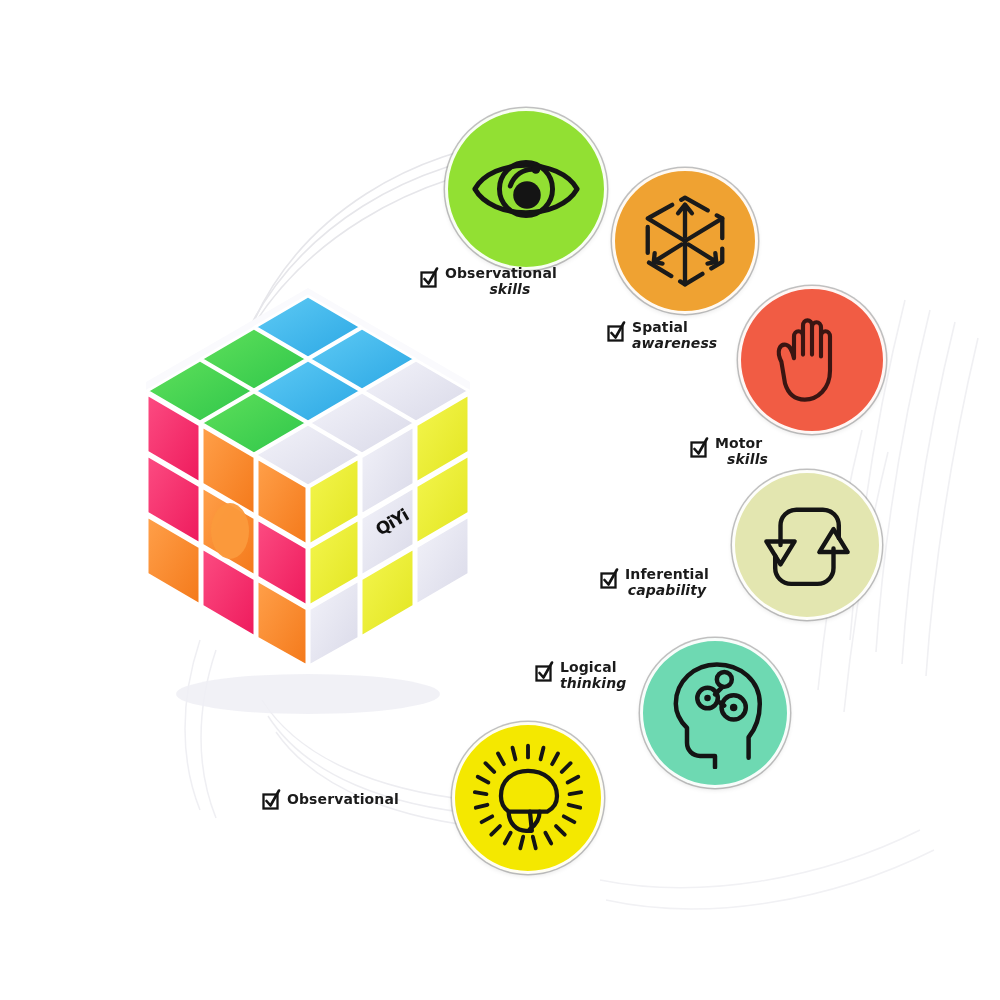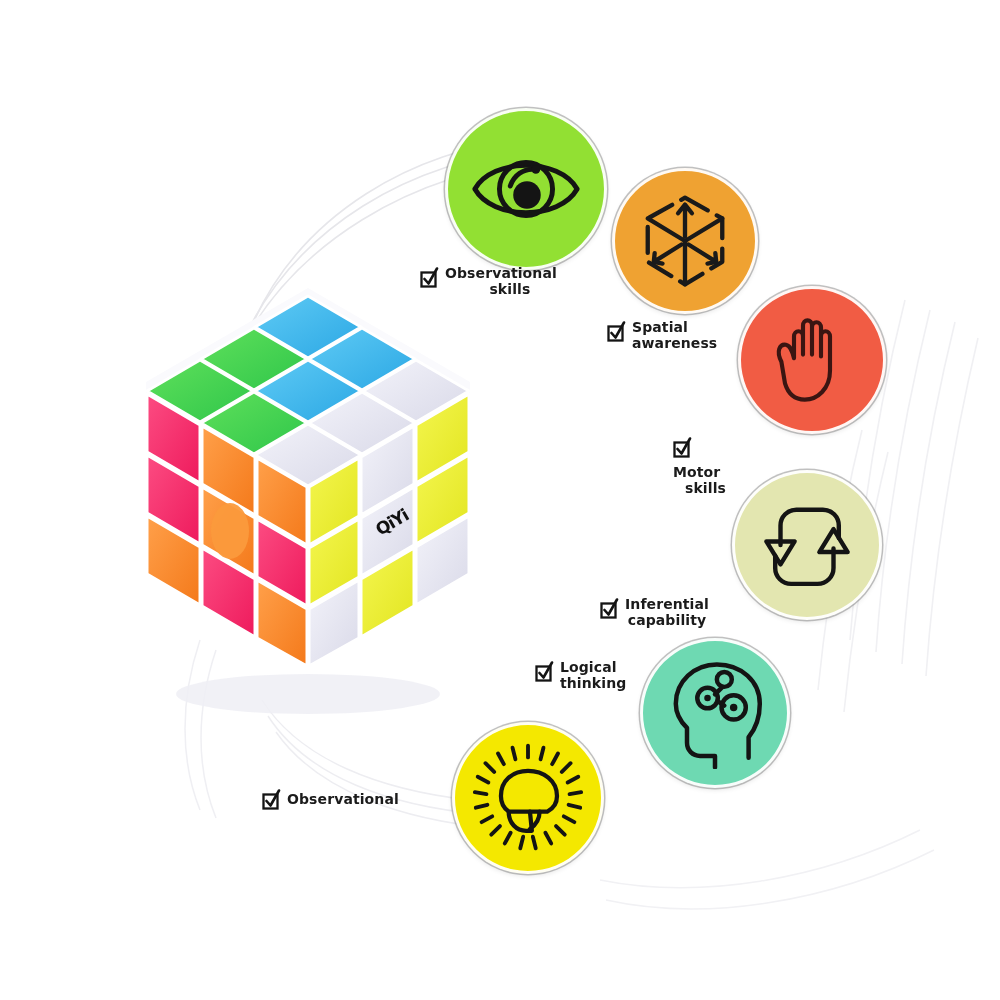--- a/index.html
+++ b/index.html
@@ -35,38 +35,38 @@
     line-height:1.12;
     font-weight:700;
     letter-spacing:.1px;
     white-space:nowrap;
     display:flex;
     align-items:flex-start;
     gap:6px;
   }
   .caption .txt{display:block;}
   .cap-lines{display:flex;flex-direction:column;}
-  .cap-lines .l2{text-align:center;}
+  .cap-lines .l2{text-align:center;font-style:italic;}
   .chk{flex:0 0 auto;margin-top:1px;}
 
   
   #n-observational .bubble{left:445px;top:108px;width:162px;height:162px;background:#92E033;}
   #n-observational .caption{left:420px;top:266px;}
   #n-observational .cap-lines .l2{text-align:center;padding-left:18px;}
 
   #n-spatial .bubble{left:612px;top:168px;width:146px;height:146px;background:#EFA232;}
   #n-spatial .caption{left:607px;top:320px;}
   #n-spatial .cap-lines .l2{text-align:left;}
 
   #n-motor .bubble{left:738px;top:286px;width:148px;height:148px;background:#F15C44;}
-  #n-motor .caption{left:673px;top:436px;flex-direction:column;}
+  #n-motor .caption{left:690px;top:436px;}
   #n-motor .cap-lines .l2{text-align:center;padding-left:12px;}
 
   #n-inferential .bubble{left:732px;top:470px;width:150px;height:150px;background:#E3E6B0;}
-  #n-inferential .caption{left:600px;top:597px;}
+  #n-inferential .caption{left:600px;top:567px;}
 
   #n-logical .bubble{left:640px;top:638px;width:150px;height:150px;background:#6ED9B2;}
   #n-logical .caption{left:535px;top:660px;}
   #n-logical .cap-lines .l2{text-align:right;}
 
   #n-responsiveness .bubble{left:452px;top:722px;width:152px;height:152px;background:#F4E800;}
   #n-responsiveness .caption{left:262px;top:788px;align-items:center;}
 </style>
 </head>
 <body>

